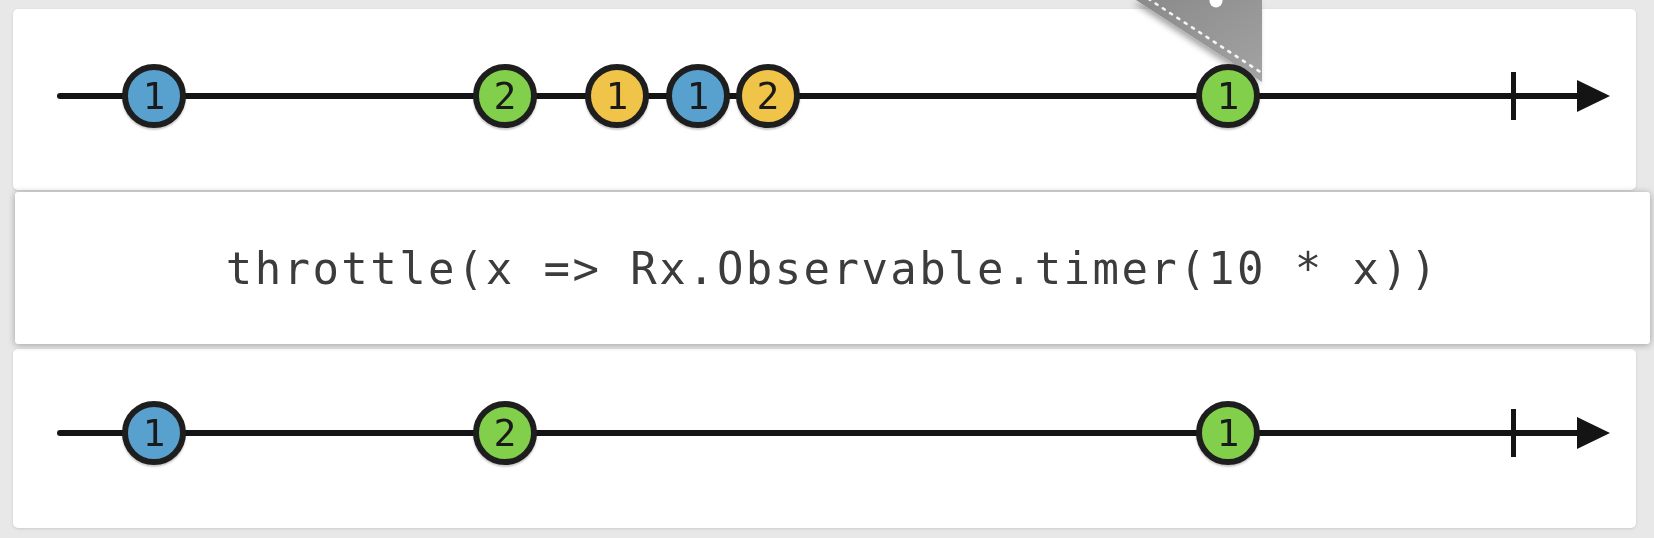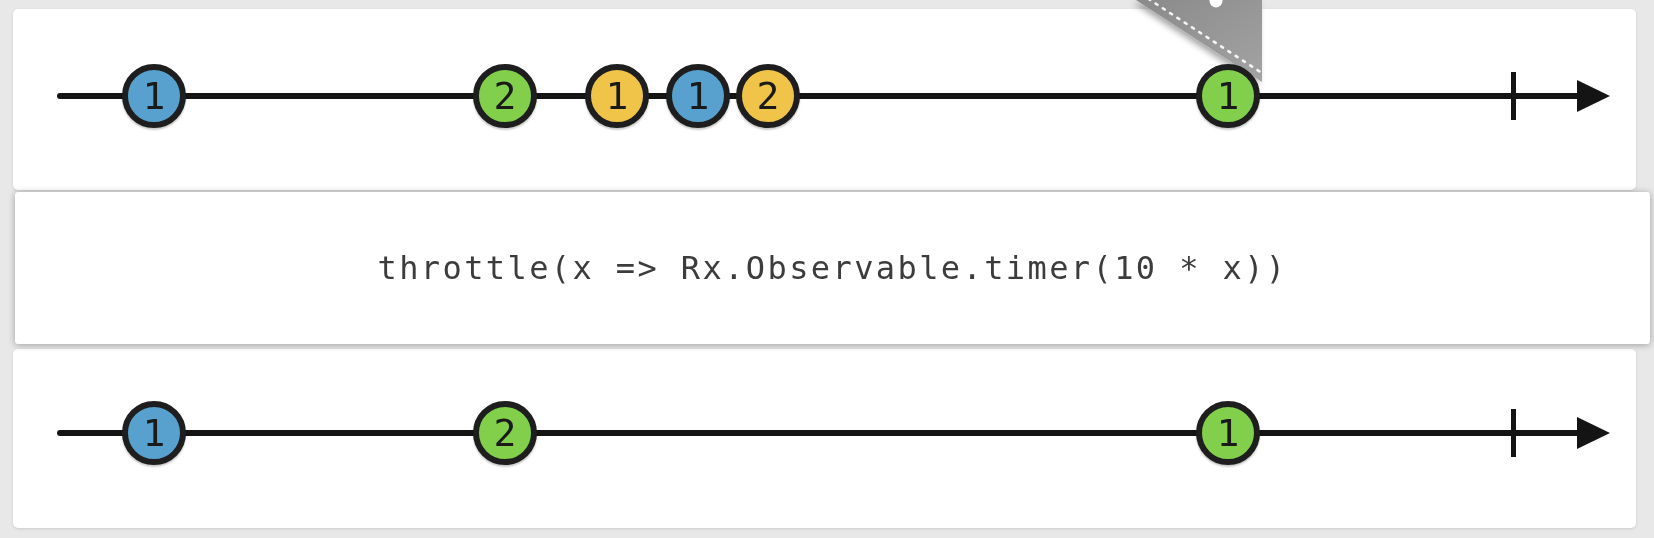--- a/index.html
+++ b/index.html
@@ -23,21 +23,21 @@
   .card-bottom { left: 13px; top: 349px; width: 1623px; height: 179px; z-index: 1; }
   .card-operator {
     left: 15px; top: 192px; width: 1635px; height: 152px;
     z-index: 4;
     border-radius: 3px;
     box-shadow: 0 1px 7px rgba(0,0,0,0.32);
     display: flex; align-items: center; justify-content: center;
   }
   .operator-label {
     font-family: "DejaVu Sans Mono", "Liberation Mono", monospace;
-    font-size: 32px;
+    font-size: 44px;
     letter-spacing: 2.4px;
     color: var(--operator-text, #3c3c3c);
     white-space: pre;
   }
   .timeline { position: absolute; left: 0; width: 1654px; height: 0; z-index: 3; }
   #input-timeline  { top: 96px;  }
   #output-timeline { top: 433px; }
   .tl-line {
     position: absolute; left: 57px; top: -3px;
     width: 1540px; height: 6px;

